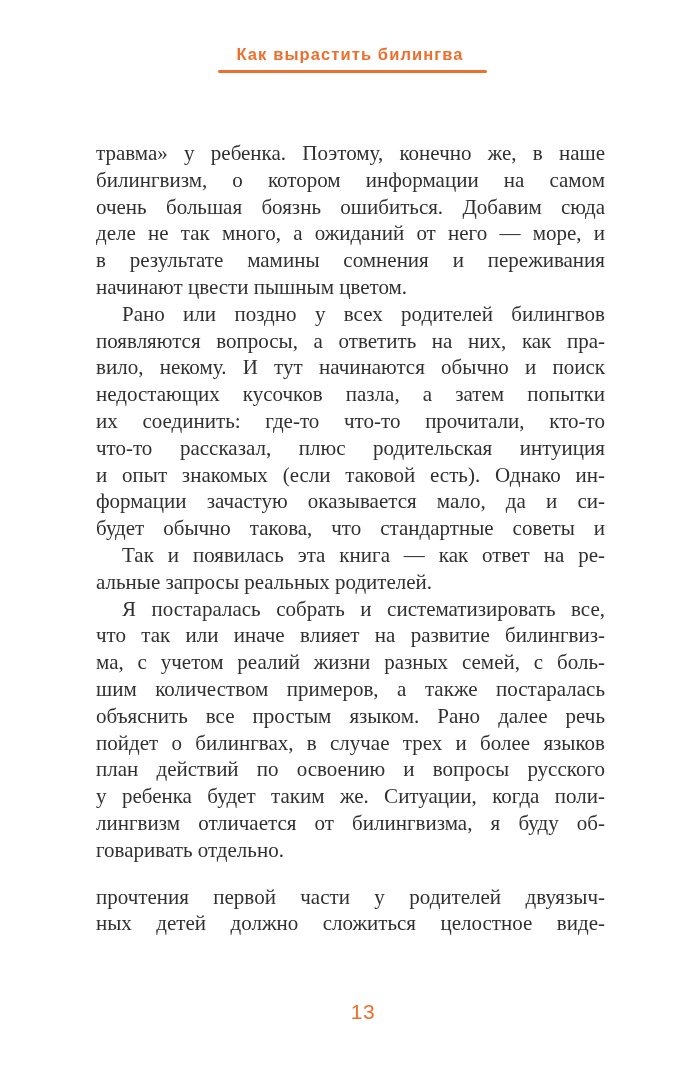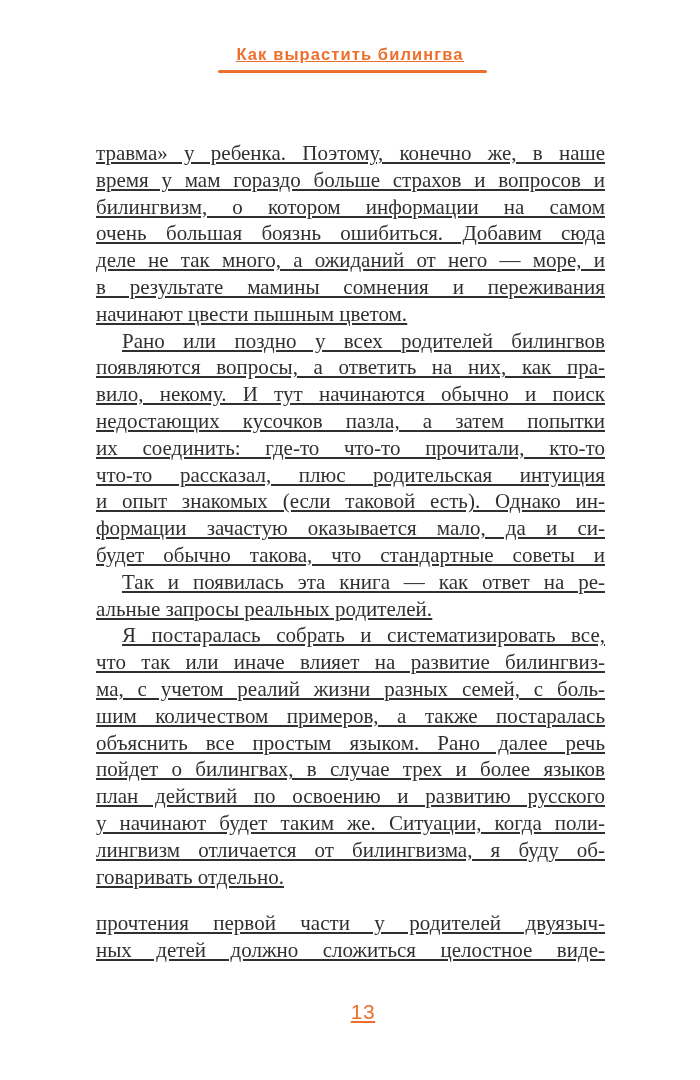--- a/index.html
+++ b/index.html
@@ -1,15 +1,15 @@
 <!DOCTYPE html>
 <html style="--accent: #ED6F2D; --ink: #303030;"><head>
 <meta charset="utf-8">
 <style>
-  * { margin: 0; padding: 0; box-sizing: border-box; text-decoration: underline; }
+  * { margin: 0; padding: 0; box-sizing: border-box; }
   html, body { width: 700px; height: 1080px; background: #ffffff; }
   .page {
     position: relative;
     width: 700px;
     height: 1080px;
     background: #ffffff;
     font-family: "Liberation Serif", serif;
     overflow: hidden;
   }
   .running-head {
@@ -73,21 +73,20 @@
 
 <div class="page">
   <div class="running-head">
     <span class="running-head-title">Как вырастить билингва</span>
   </div>
   <div class="head-rule"></div>
 
   <div class="body-text">
       <div class="paragraph">
         <div class="line">травма» у ребенка. Поэтому, конечно же, в наше</div>
-        <div class="line">время у мам гораздо больше страхов и вопросов и</div>
         <div class="line">билингвизм, о котором информации на самом</div>
         <div class="line">очень большая боязнь ошибиться. Добавим сюда</div>
         <div class="line">деле не так много, а ожиданий от него — море, и</div>
         <div class="line">в результате мамины сомнения и переживания</div>
         <div class="line last">начинают цвести пышным цветом.</div>
       </div>
       <div class="paragraph">
         <div class="line indent">Рано или поздно у всех родителей билингвов</div>
         <div class="line">появляются вопросы, а ответить на них, как пра-</div>
         <div class="line">вило, некому. И тут начинаются обычно и поиск</div>
@@ -102,22 +101,22 @@
         <div class="line indent">Так и появилась эта книга — как ответ на ре-</div>
         <div class="line last">альные запросы реальных родителей.</div>
       </div>
       <div class="paragraph">
         <div class="line indent">Я постаралась собрать и систематизировать все,</div>
         <div class="line">что так или иначе влияет на развитие билингвиз-</div>
         <div class="line">ма, с учетом реалий жизни разных семей, с боль-</div>
         <div class="line">шим количеством примеров, а также постаралась</div>
         <div class="line">объяснить все простым языком. Рано далее речь</div>
         <div class="line">пойдет о билингвах, в случае трех и более языков</div>
-        <div class="line">план действий по освоению и развитию русского</div>
-        <div class="line">у начинают будет таким же. Ситуации, когда поли-</div>
+        <div class="line">план действий по освоению и вопросы русского</div>
+        <div class="line">у ребенка будет таким же. Ситуации, когда поли-</div>
         <div class="line">лингвизм отличается от билингвизма, я буду об-</div>
         <div class="line last">говаривать отдельно.</div>
       </div>
       <div class="paragraph spaced">
         <div class="line">прочтения первой части у родителей двуязыч-</div>
         <div class="line">ных детей должно сложиться целостное виде-</div>
       </div>
     </div>
 
   <div class="page-number">13</div>

